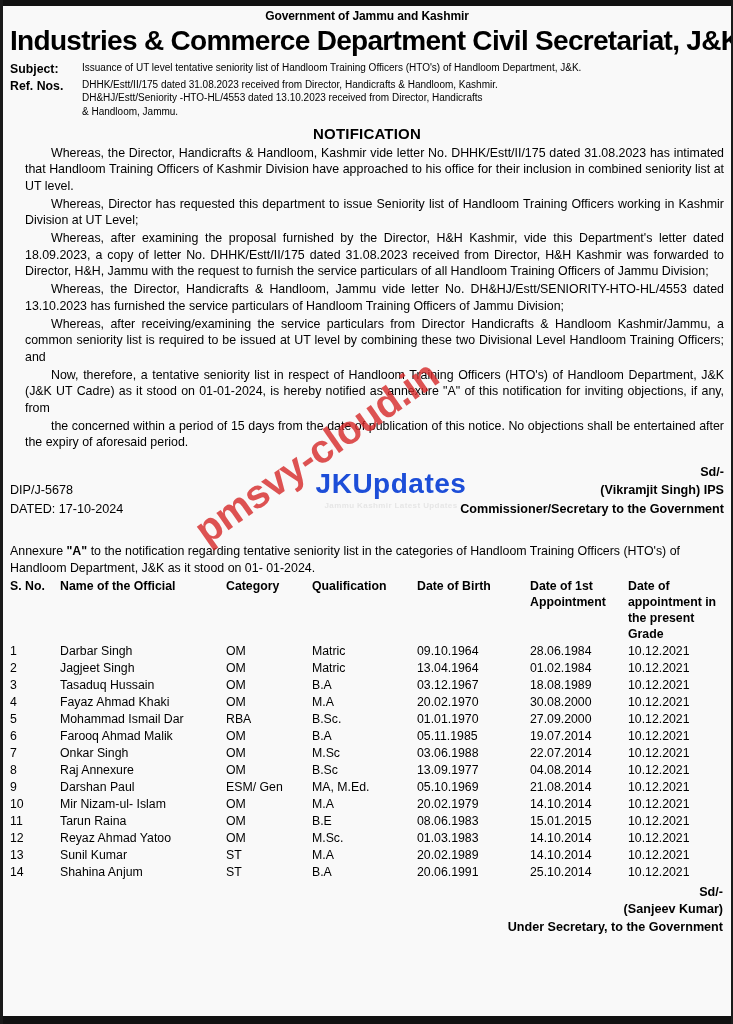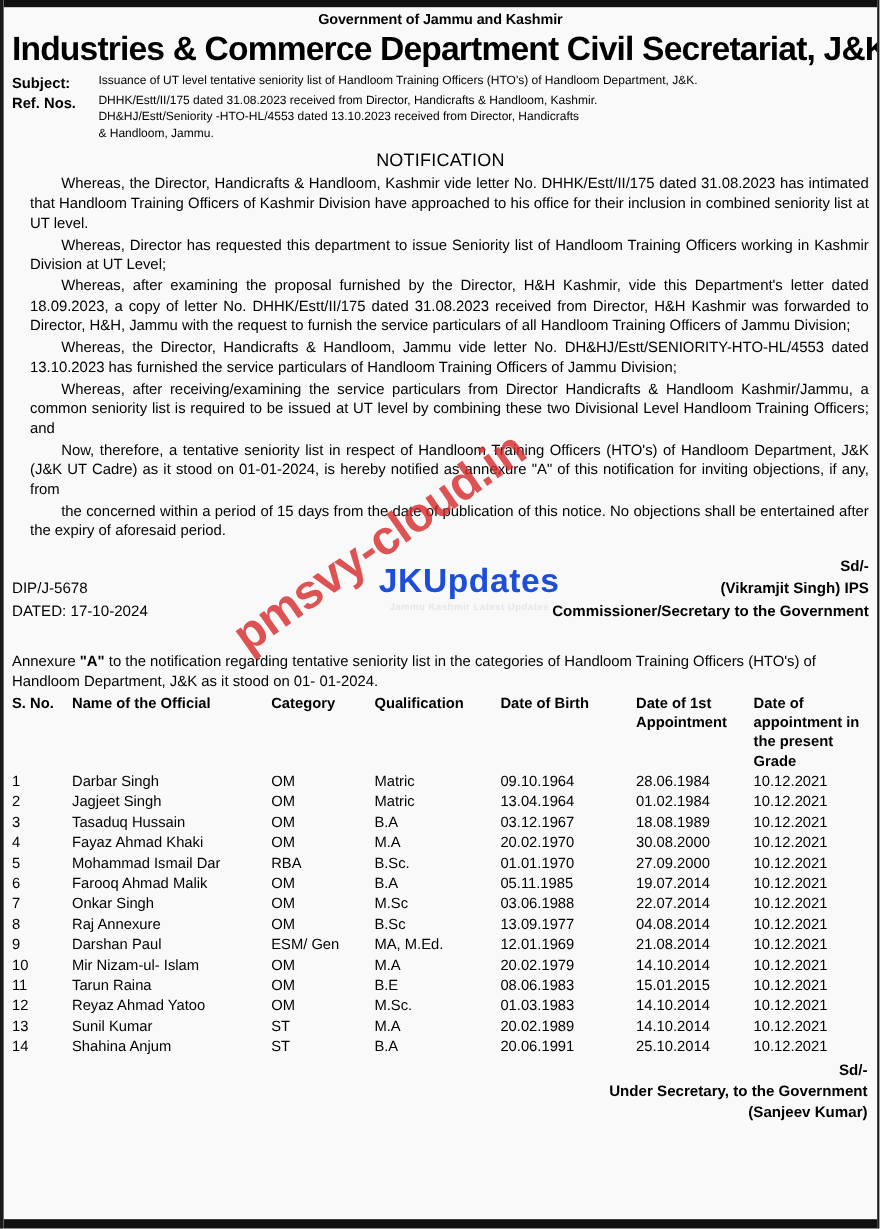--- a/index.html
+++ b/index.html
@@ -70,21 +70,21 @@
   .kv-val {
     font-size: 10px;
     line-height: 1.32;
     flex: 1;
   }
   .kv-val .l2 { display: block; }
 
   
   .notif-title {
     text-align: center;
-    font-weight: normal;
+    font-weight: bold;
     font-size: 15px;
     margin: 7px 0 3px 0;
     letter-spacing: 0.2px;
   }
   p.para {
     margin: 0 0 1px 15px;
     font-size: 12.4px;
     line-height: 1.345;
     text-align: justify;
     text-indent: 26px;
@@ -350,21 +350,21 @@
           <td>B.Sc</td>
           <td>13.09.1977</td>
           <td>04.08.2014</td>
           <td>10.12.2021</td>
         </tr>
         <tr>
           <td>9</td>
           <td>Darshan Paul</td>
           <td>ESM/ Gen</td>
           <td>MA, M.Ed.</td>
-          <td>12.01.1969</td>
+          <td>05.10.1969</td>
           <td>21.08.2014</td>
           <td>10.12.2021</td>
         </tr>
         <tr>
           <td>10</td>
           <td>Mir Nizam-ul- Islam</td>
           <td>OM</td>
           <td>M.A</td>
           <td>20.02.1979</td>
           <td>14.10.2014</td>
@@ -404,22 +404,22 @@
           <td>B.A</td>
           <td>20.06.1991</td>
           <td>25.10.2014</td>
           <td>10.12.2021</td>
         </tr>
       </tbody>
     </table>
 
     <div class="sig2">
       <div>Sd/-</div>
+      <div>(Sanjeev Kumar)</div>
       <div>Under Secretary, to the Government</div>
-      <div>(Sanjeev Kumar)</div>
     </div>
 
   </div>
 
   <div class="wm-red">pmsvy-cloud.in</div>
 
   <div class="bottom-bar"></div>
 </div>
 
 </body></html>

